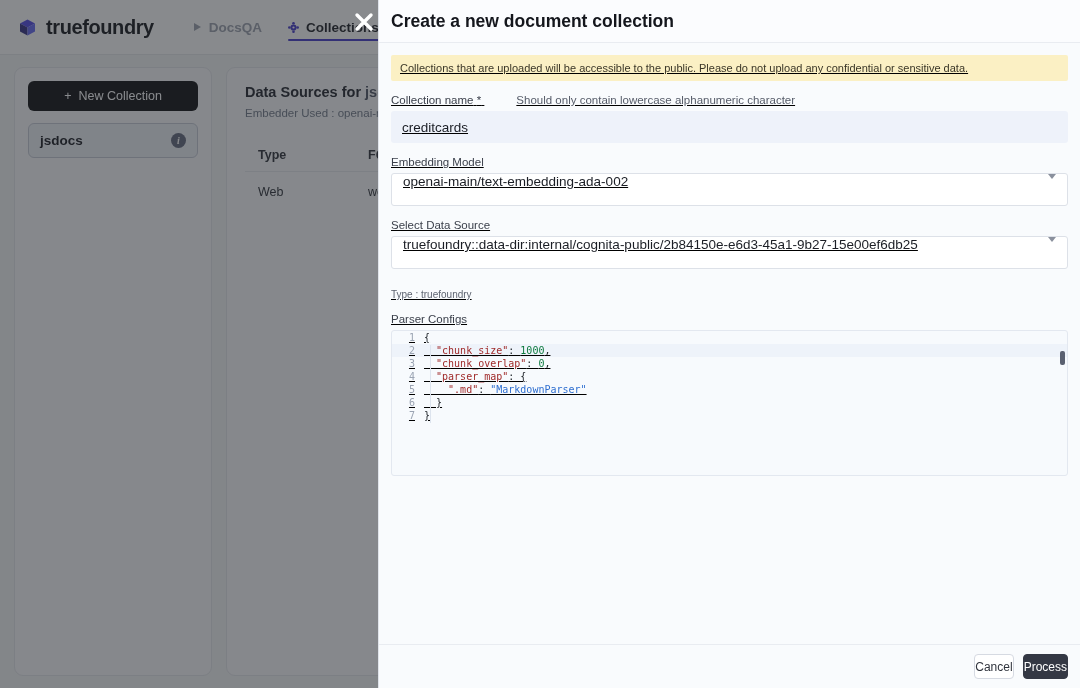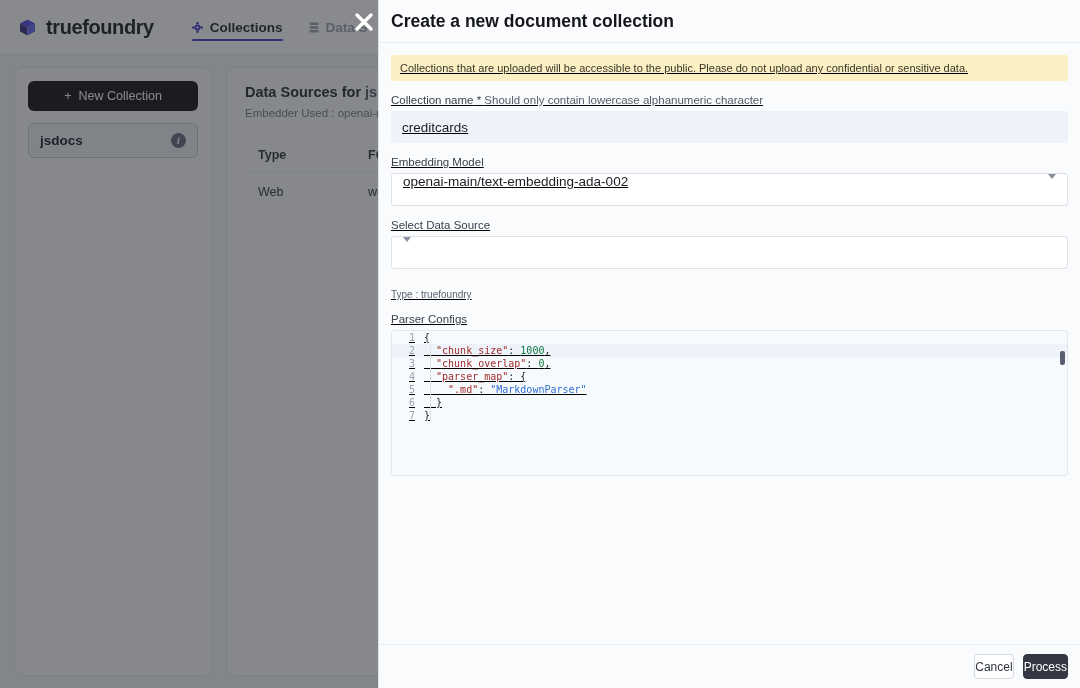--- a/index.html
+++ b/index.html
@@ -132,21 +132,21 @@
     font-size: 11px;
     padding: 7px 9px;
     border-radius: 2px;
   }
 
   .field-label {
     font-size: 11.5px; color: #3c414c;
     margin: 13px 0 5px 0;
   }
   .field-label .req { color: #3c414c; }
-  .field-hint { color: #565c69; }
+  .field-hint { color: #565c69; margin-left: 32px; }
 
   .text-input {
     width: 100%; height: 32px;
     background: #eef2fa;
     border: none; border-radius: 3px;
     padding: 0 11px;
     font-size: 13.5px; color: #1b1e25;
     font-family: "Liberation Sans", sans-serif;
     display: flex; align-items: center;
   }
@@ -231,20 +231,28 @@
           <svg width="19" height="19" viewBox="0 0 19 19">
             <path d="M2 5.5 L9.5 1.5 L17 5.5 L9.5 9.5 Z" fill="#4f46e5"></path>
             <path d="M2 5.5 L9.5 9.5 L9.5 17.5 L2 13.5 Z" fill="#312e81"></path>
             <path d="M17 5.5 L9.5 9.5 L9.5 17.5 L17 13.5 Z" fill="#6366f1"></path>
           </svg>
         </span>
         <span class="logo-text">truefoundry</span>
       </div>
 
       <div class="nav">
+        <div class="nav-item">
+          <span class="nav-ico">
+            <svg width="10" height="10" viewBox="0 0 10 10">
+                <path d="M2 1 L9 5 L2 9 Z" fill="#9ba1ad"></path>
+              </svg>
+          </span>
+          <span>DocsQA</span>
+        </div>
         <div class="nav-item active">
           <span class="nav-ico">
             <svg width="11" height="11" viewBox="0 0 11 11">
               <circle cx="5.5" cy="5.5" r="3.1" fill="#4338ca"></circle>
               <circle cx="5.5" cy="1.3" r="1.3" fill="#4338ca"></circle>
               <circle cx="5.5" cy="9.7" r="1.3" fill="#4338ca"></circle>
               <circle cx="1.3" cy="5.5" r="1.3" fill="#4338ca"></circle>
               <circle cx="9.7" cy="5.5" r="1.3" fill="#4338ca"></circle>
               <circle cx="5.5" cy="5.5" r="1.1" fill="#ffffff"></circle>
             </svg>
@@ -326,20 +334,21 @@
       <input class="text-input" type="text" value="creditcards" style="">
 
       <div class="field-label">Embedding Model</div>
       <div class="select">
         <span>openai-main/text-embedding-ada-002</span>
         <span class="caret"></span>
       </div>
 
       <div class="field-label">Select Data Source</div>
       <div class="select">
+        <span>truefoundry::data-dir:internal/cognita-public/2b84150e-e6d3-45a1-9b27-15e00ef6db25</span>
         <span class="caret"></span>
       </div>
 
       <div class="meta-line">Type : truefoundry</div>
 
       <div class="field-label">Parser Configs</div>
       <div class="editor">
         <div class="editor-guide"></div>
         <div id="code-lines">
             <div class="code-row">

